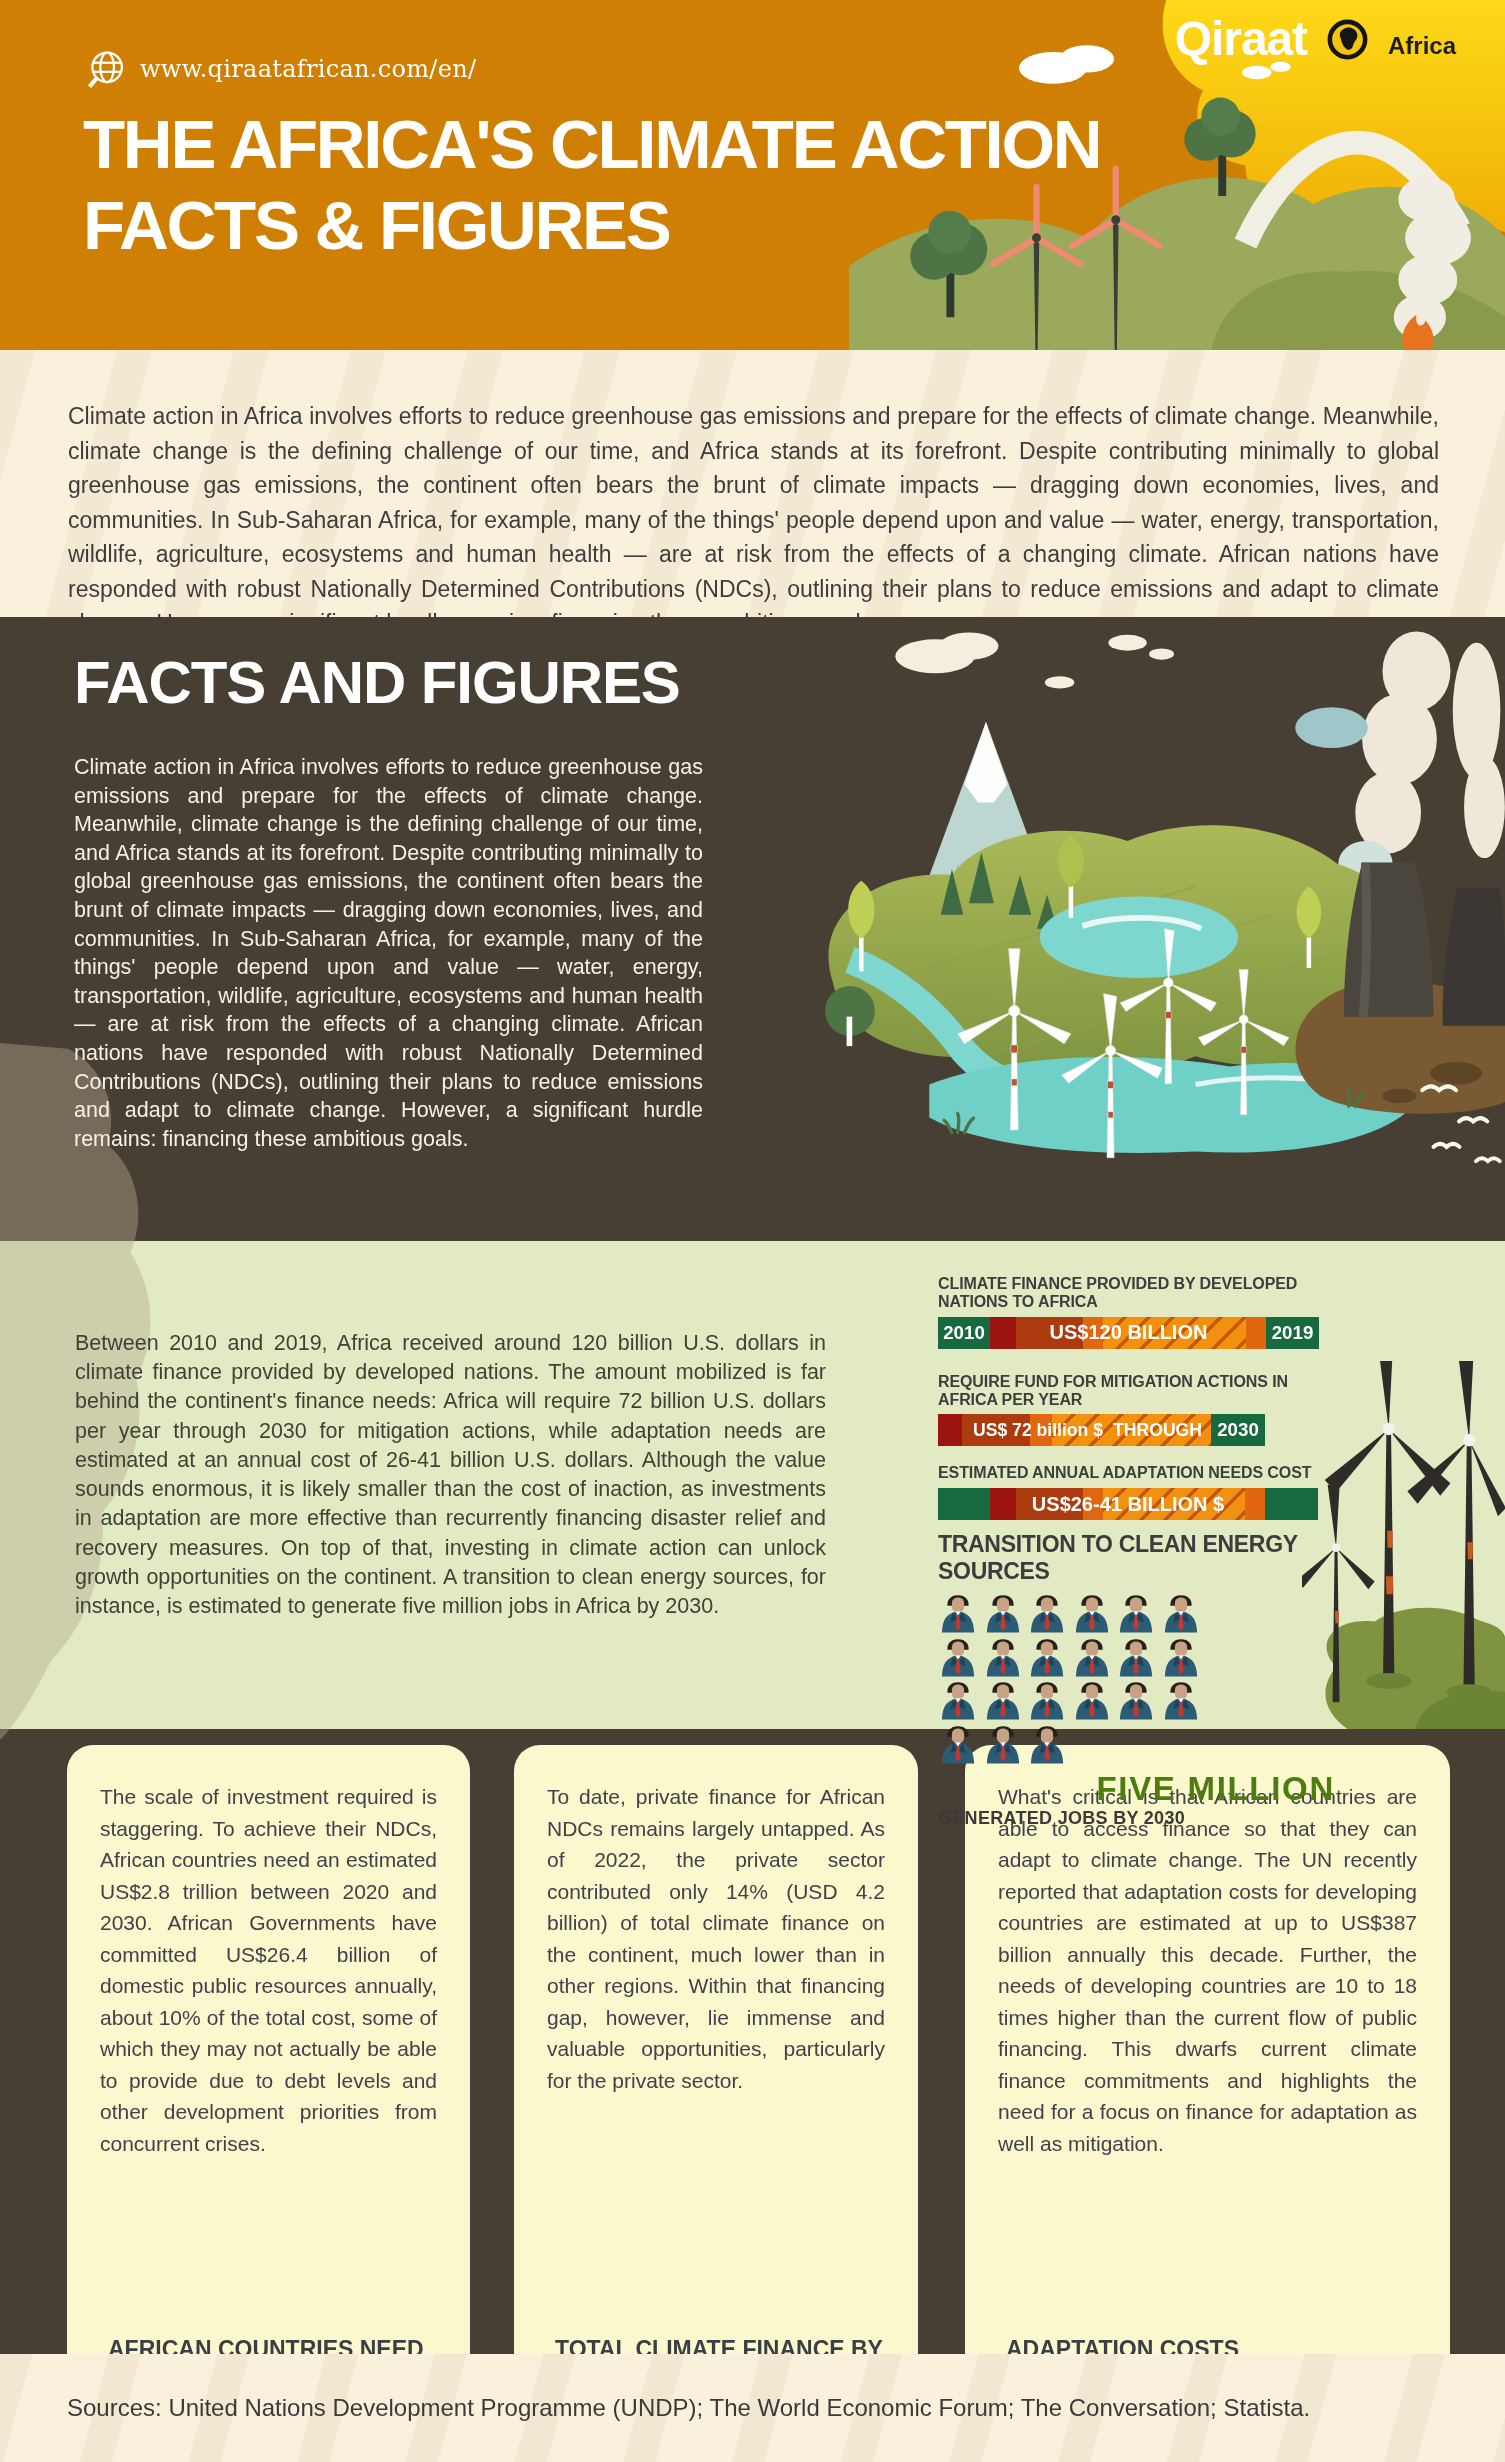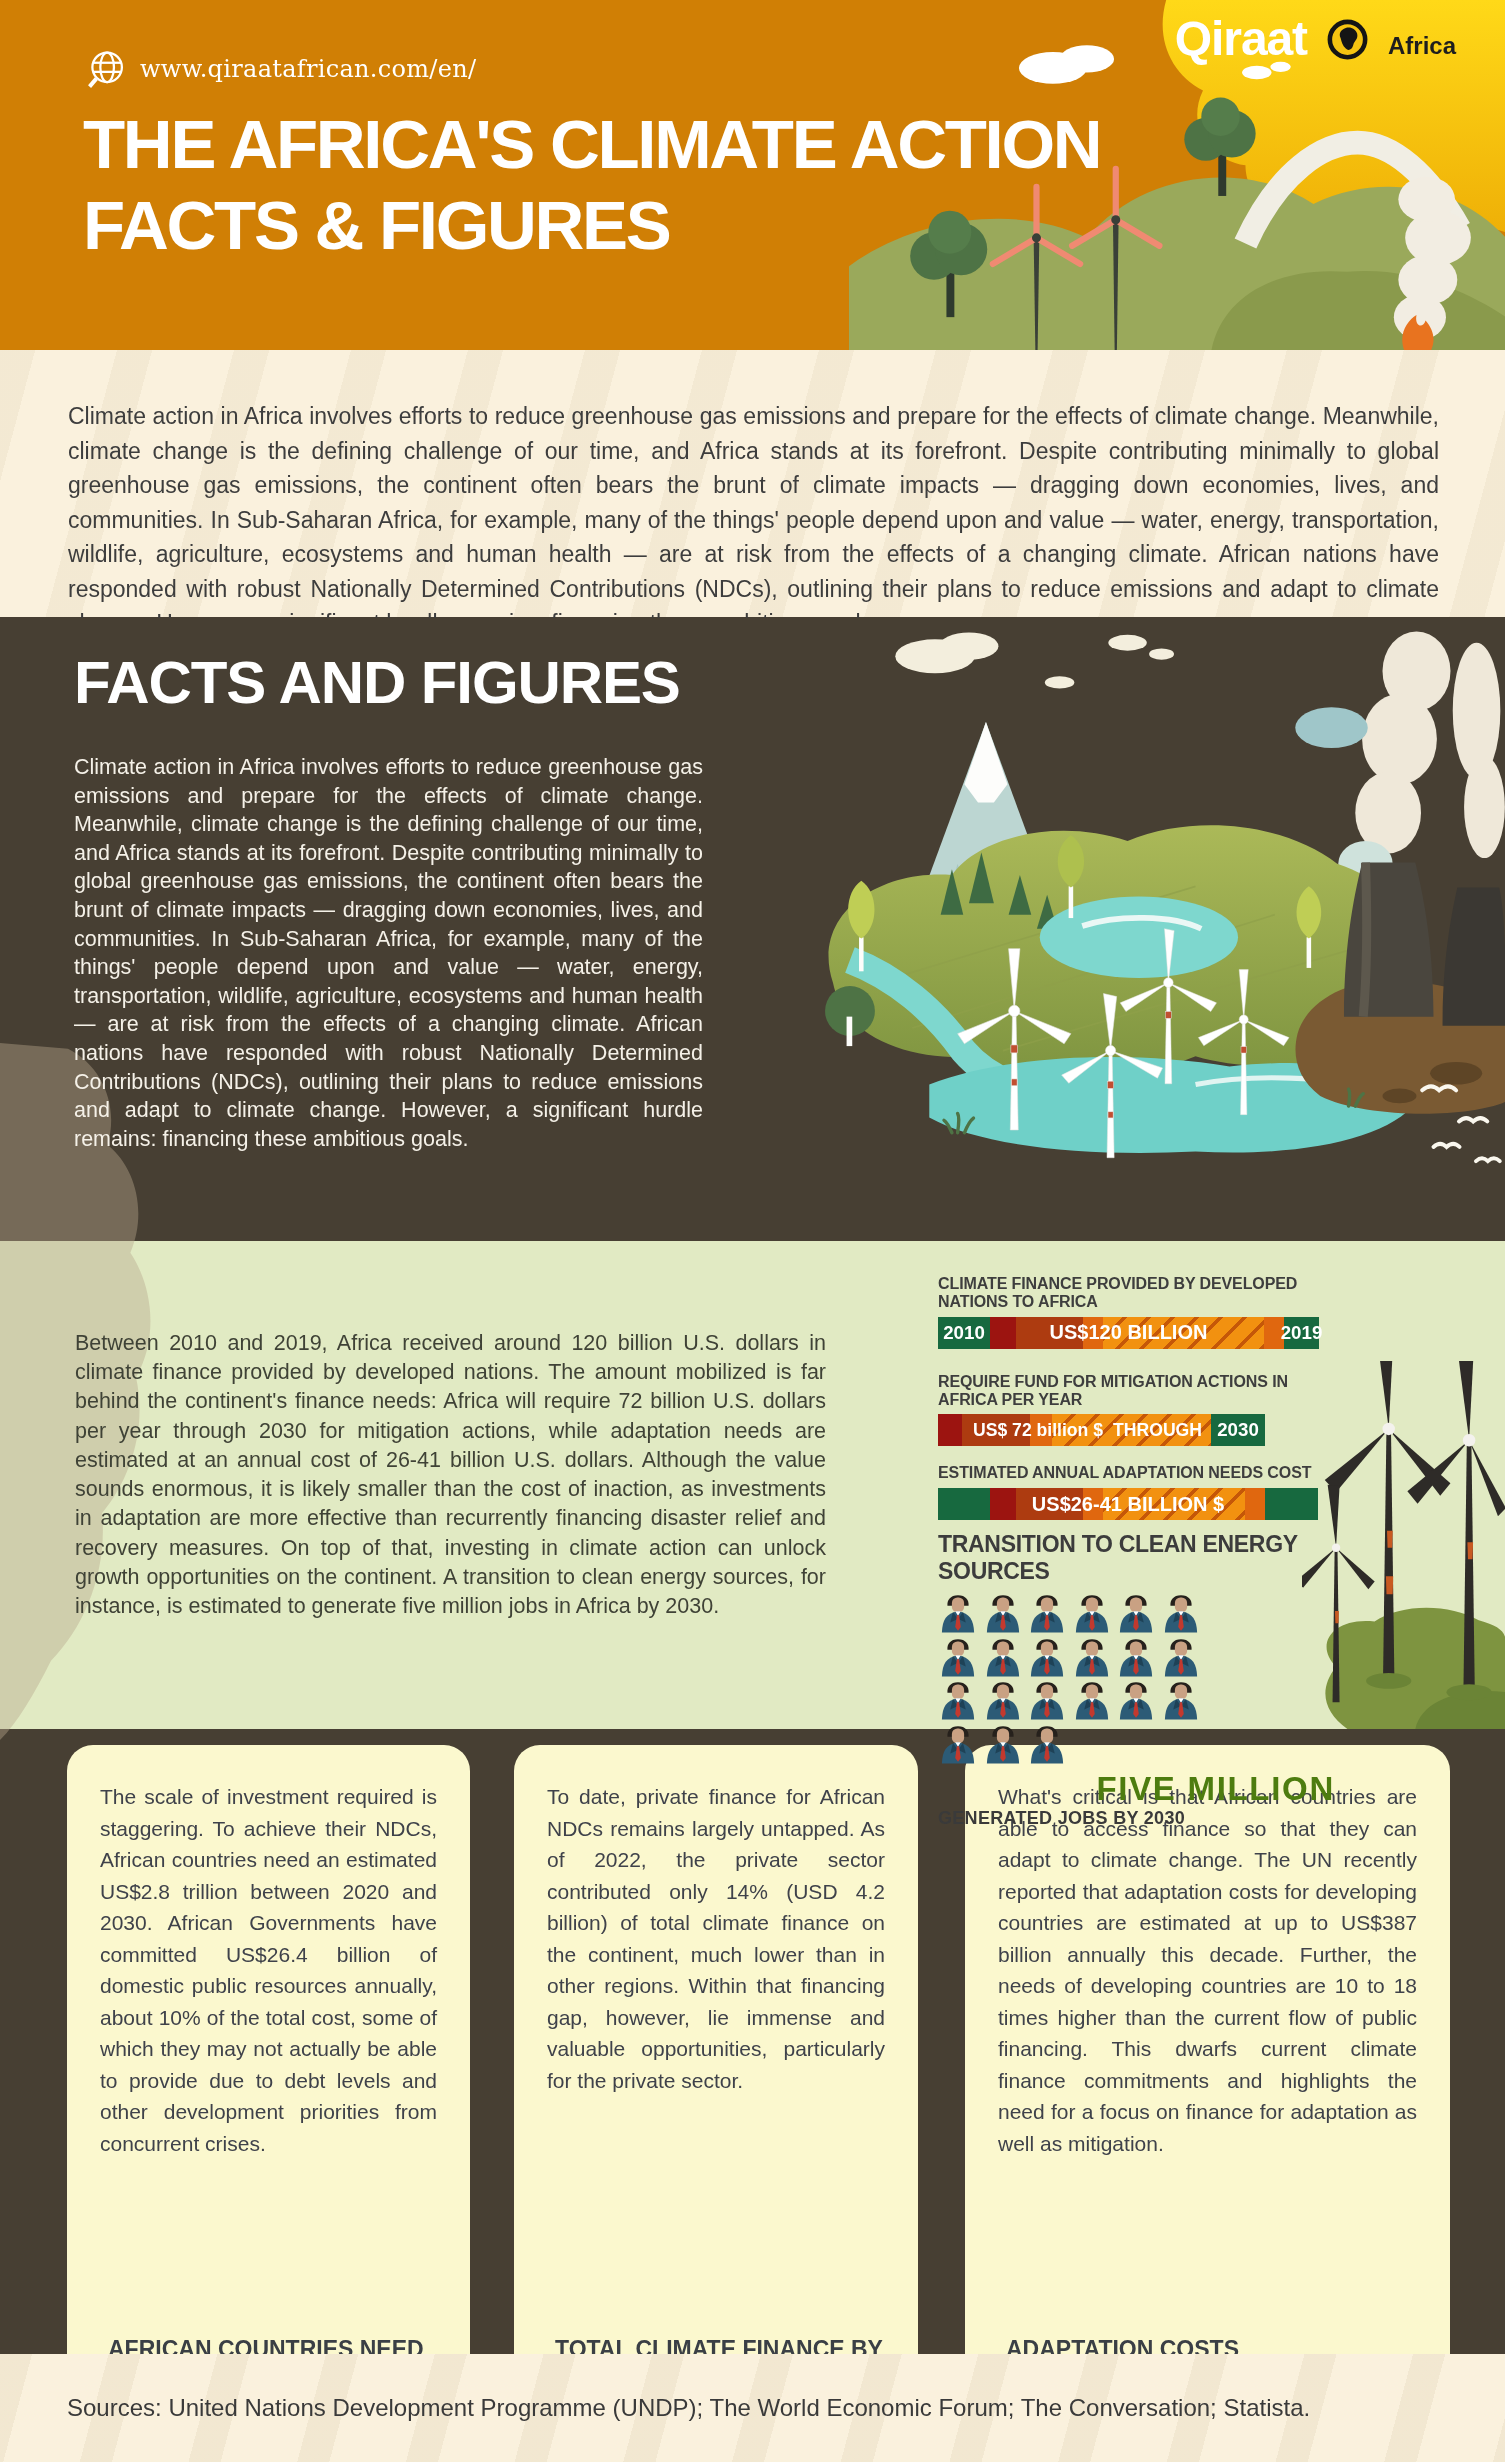--- a/index.html
+++ b/index.html
@@ -329,21 +329,21 @@
     <div class="stats">
 
       <div class="stat-label">CLIMATE FINANCE PROVIDED BY DEVELOPED NATIONS TO AFRICA</div>
       <div class="bar bar1">
         <div class="sg" style="width:52px">2010</div>
         <div class="sdr" style="width:26px"></div>
         <div class="sbr" style="width:67px"></div>
         <div class="so" style="width:20.4px"></div>
         <div class="sh"></div>
         <div class="so" style="width:20.4px"></div>
-        <div class="sg" style="width:35px">2019</div>
+        <div class="sg" style="width:53px">2019</div>
         <div class="bar-overlay">US$120 BILLION</div>
       </div>
 
       <div class="stat-label">REQUIRE FUND FOR MITIGATION ACTIONS IN AFRICA PER YEAR</div>
       <div class="bar bar2">
         <div class="sdr" style="width:24px"></div>
         <div class="sbr" style="width:68px"></div>
         <div class="so" style="width:21.5px"></div>
         <div class="sh"></div>
         <div class="sg" style="width:54px">2030</div>

